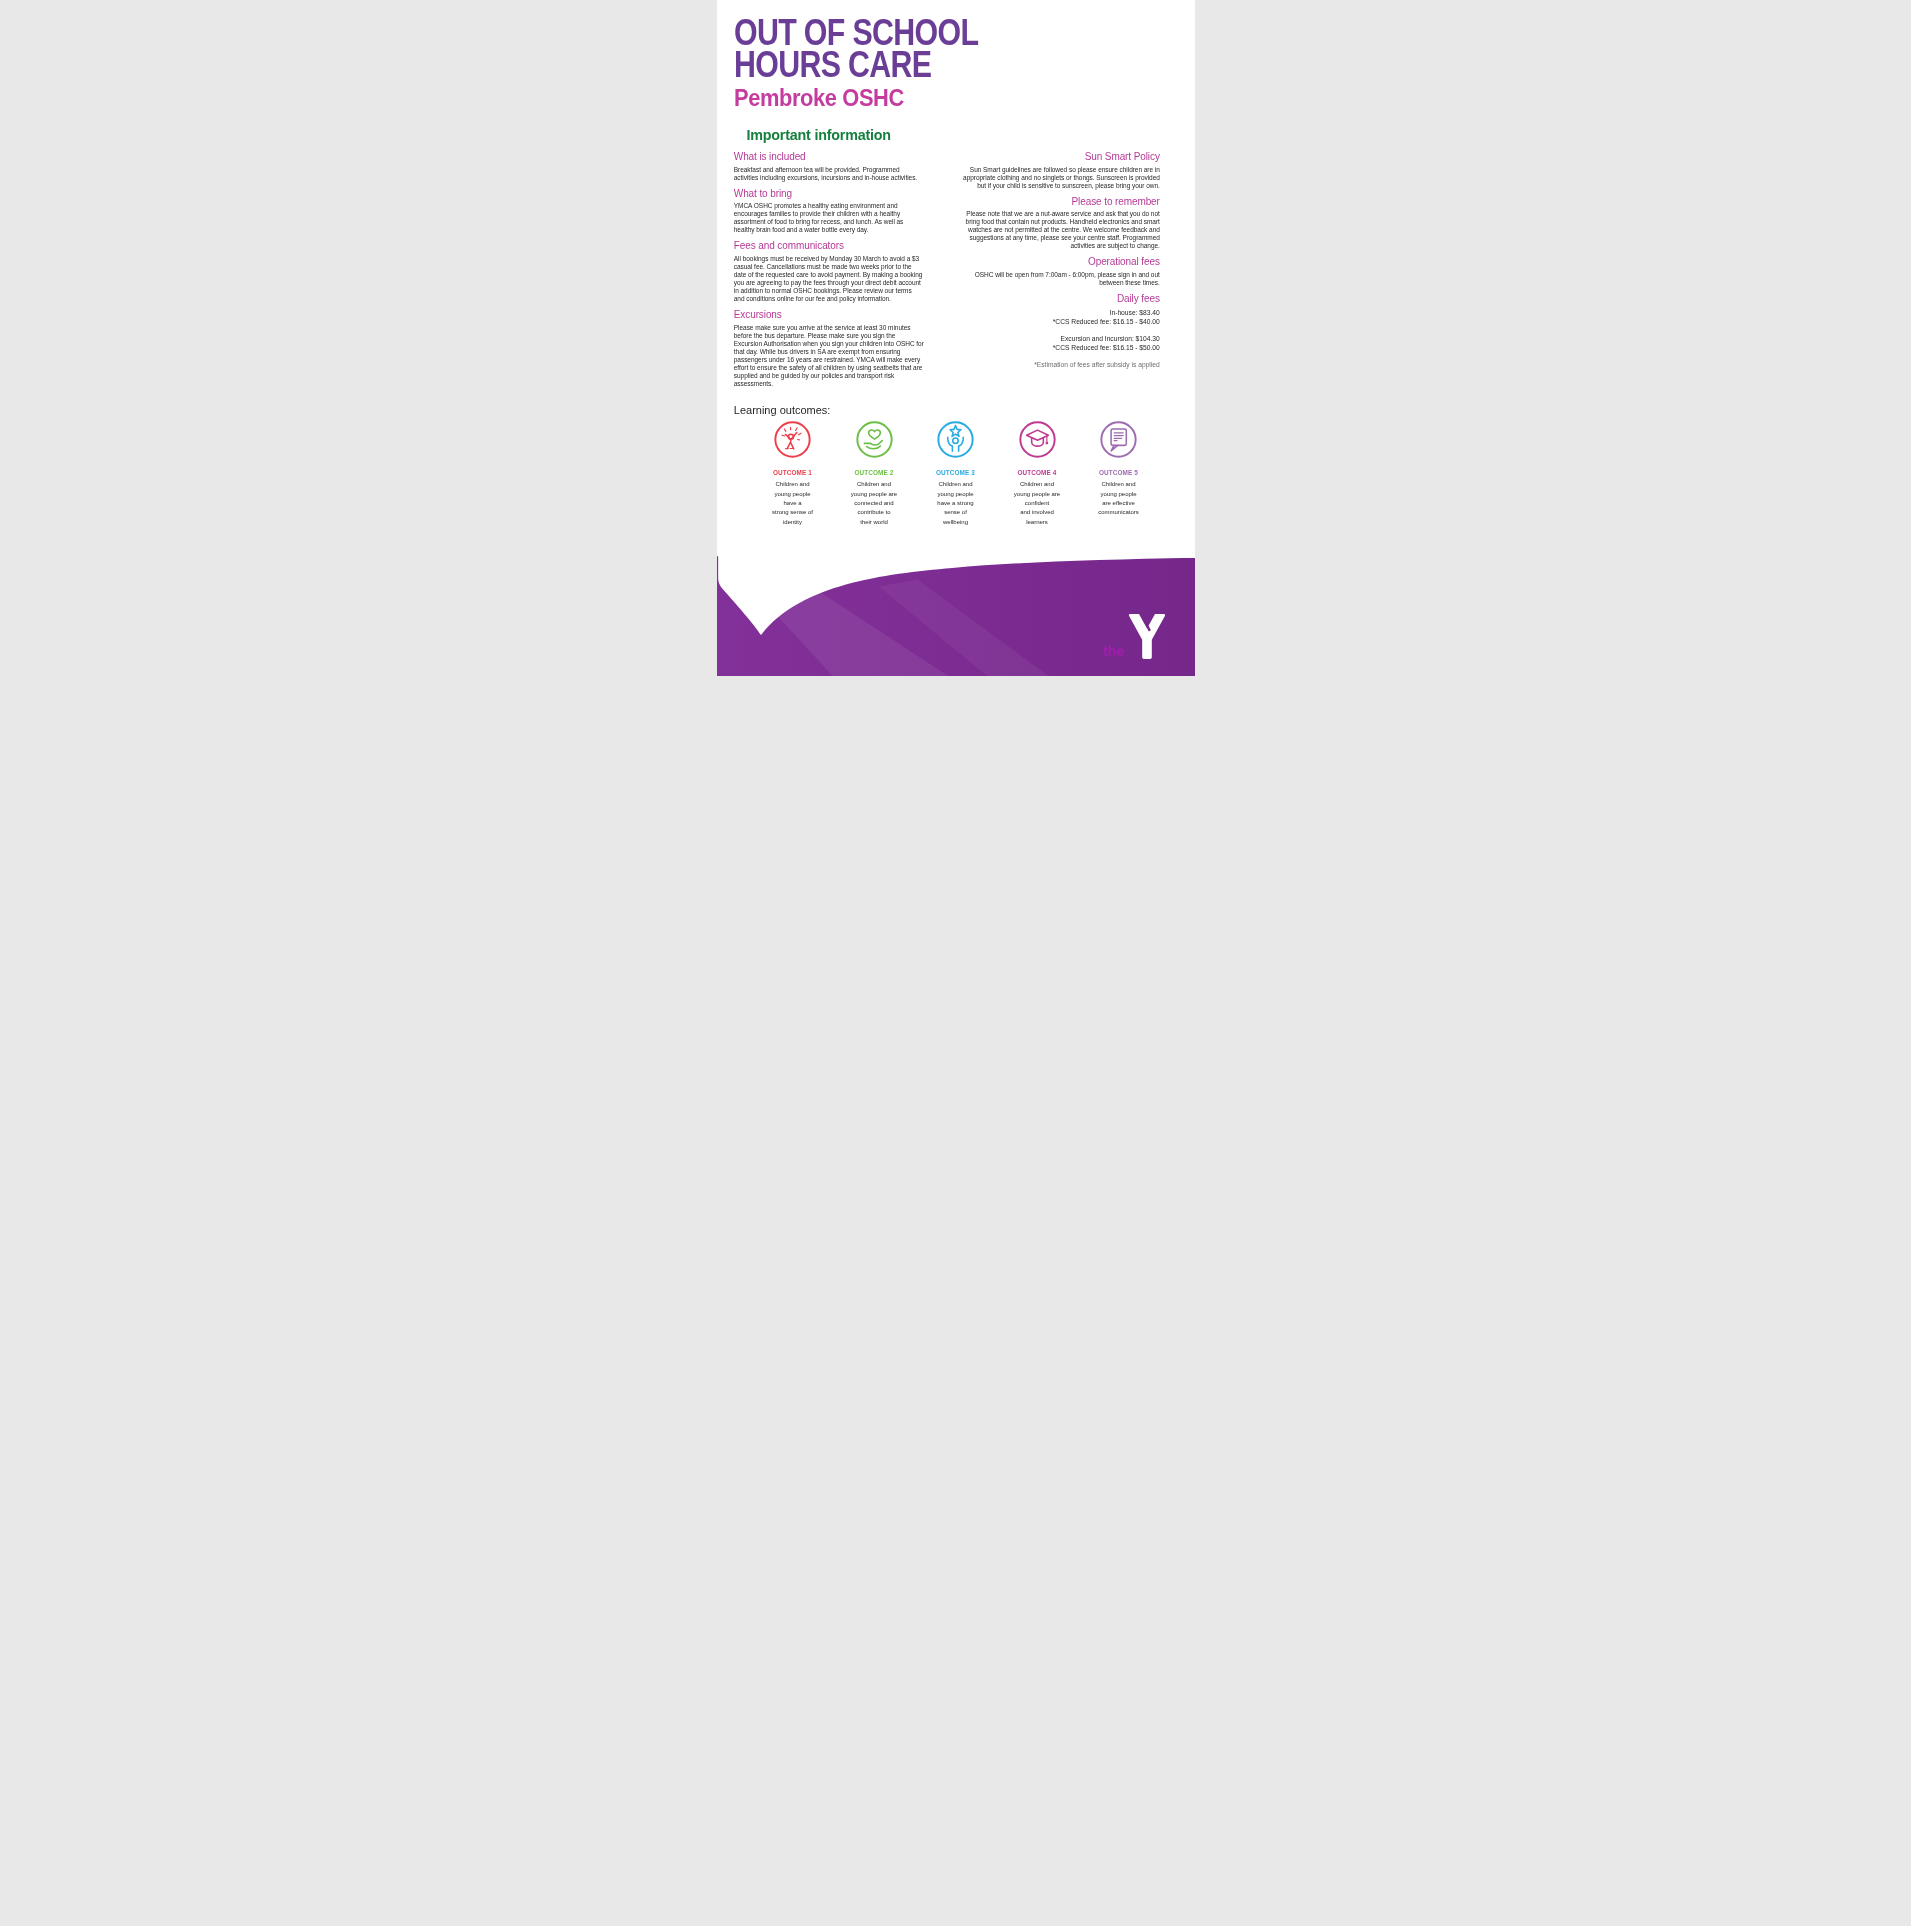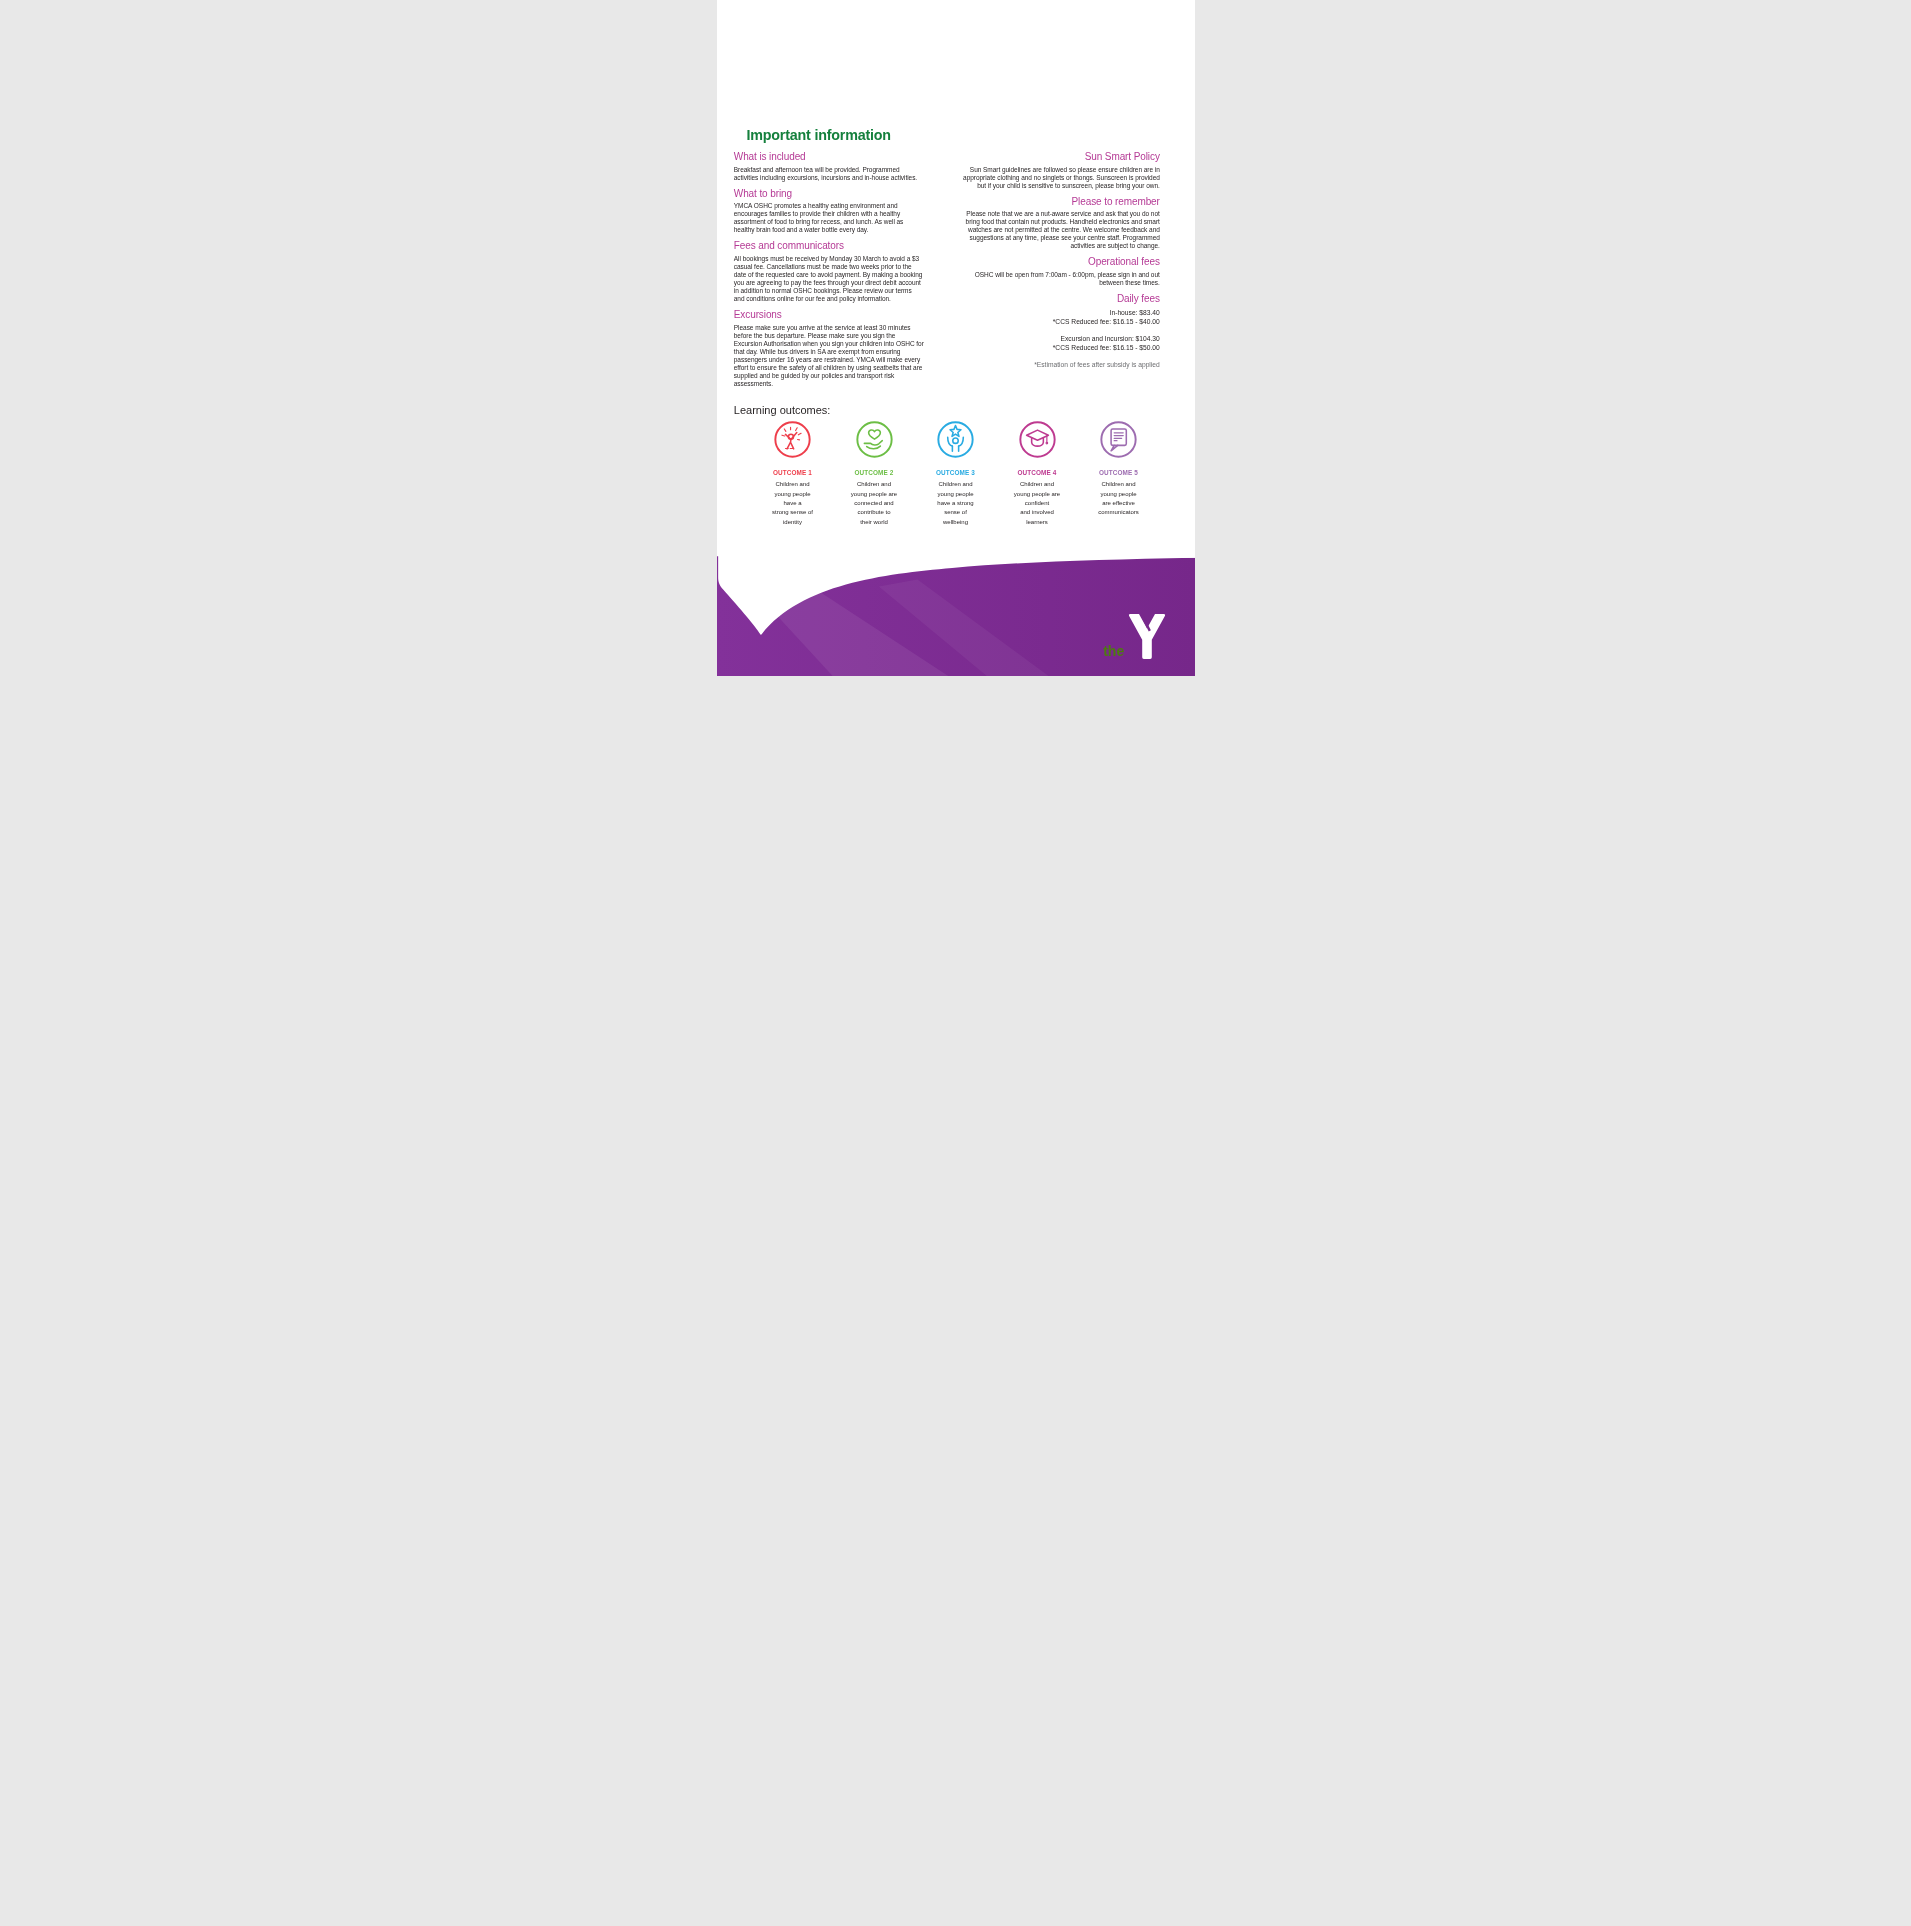--- a/index.html
+++ b/index.html
@@ -64,30 +64,37 @@
   }
   .booking-visit .lnk{font-weight:bold;}
   
   .wave{position:absolute; left:0; bottom:0; width:478px; height:139px;}
   
   .brand{
     position:absolute; right:28px; bottom:17px;
     display:flex; align-items:flex-end;
   }
   .brand-the{
-    color:#4d7c0f; font-size:14px; font-weight:bold; line-height:1;
+    color:#a21caf; font-size:14px; font-weight:bold; line-height:1;
     margin-right:2.3px; margin-bottom:1.2px;
   }
   .brand-y{width:40px; height:45px; display:block;}
 </style>
 </head>
 <body>
 
 <div class="page">
 
+  <div class="header">
+    <h1 style="margin:0;">
+      <span class="title-line">OUT OF SCHOOL</span>
+      <span class="title-line">HOURS CARE</span>
+    </h1>
+    <span class="subtitle">Pembroke OSHC</span>
+  </div>
 
   <div class="important">Important information</div>
 
   <div class="columns">
     <div class="col-left">
       <div class="sec-h first">What is included</div>
       <p class="sec-b">Breakfast and afternoon tea will be provided. Programmed activities including excursions, incursions and in-house activities.</p>
       <div class="sec-h">What to bring</div>
       <p class="sec-b">YMCA OSHC promotes a healthy eating environment and encourages families to provide their children with a healthy assortment of food to bring for recess, and lunch. As well as healthy brain food and a water bottle every day.</p>
       <div class="sec-h">Fees and communicators</div>

